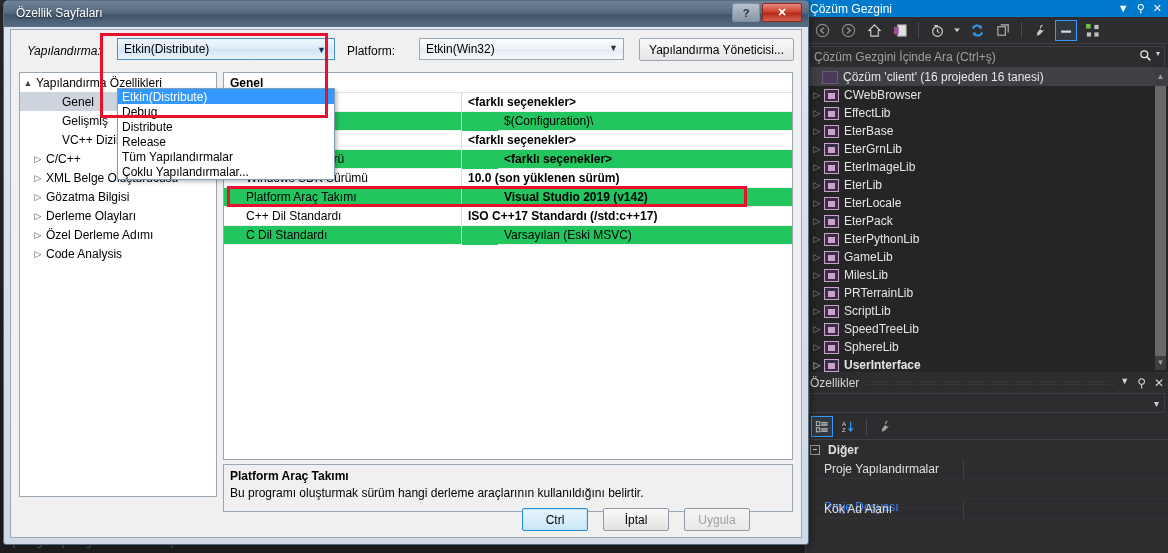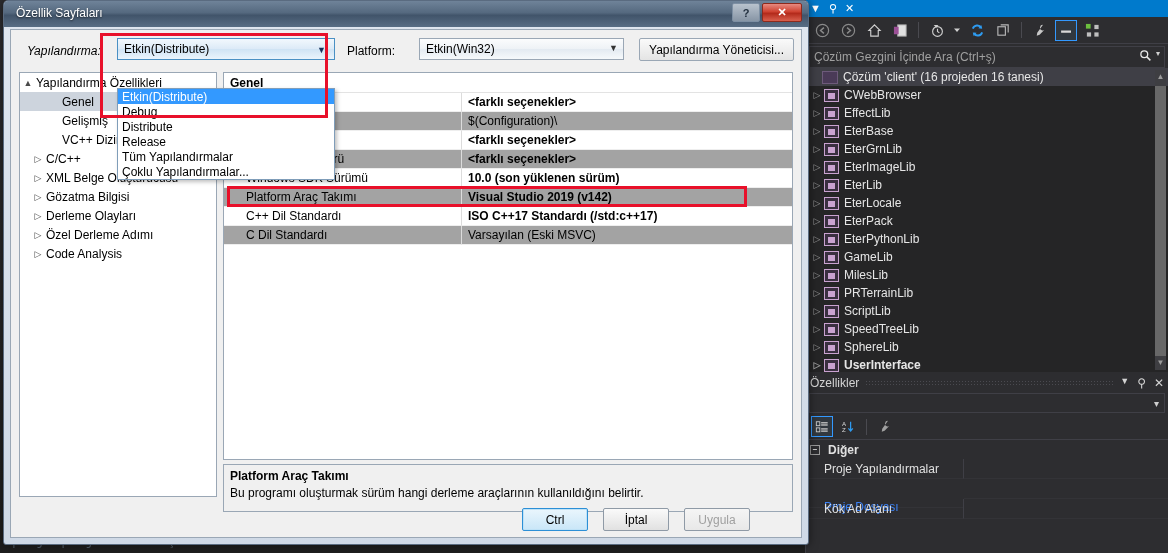--- a/index.html
+++ b/index.html
@@ -204,21 +204,21 @@
     background:#fff; border:1px solid #9aa7b5; overflow:hidden;
   }
   .pg-hdr { height:20px; background:#fff; font-weight:bold; font-size:12px;
     display:flex; align-items:center; padding-left:6px; border-bottom:1px solid #e3e3e3;}
   .pg-row { height:19px; display:flex; align-items:stretch; font-size:12px; }
   .pg-row .n { width:238px; padding-left:22px; display:flex; align-items:center;
     border-right:1px solid #dcdcdc; border-bottom:1px solid #eeeeee; color:#000; }
   .pg-row .v { flex:1; padding-left:6px; display:flex; align-items:center;
     border-bottom:1px solid #eeeeee; font-weight:bold; color:#000; }
   .pg-row .v.normal { font-weight:normal; }
-  .pg-row.alt { background:#a3a3a3; }
+  .pg-row.alt { background:#22c55e;gap:36px; }
 
   
   #desc-pane {
     position:absolute; left:212px; top:434px; right:8px; height:48px;
     background:#f0f0f0; border:1px solid #9aa7b5; padding:4px 6px;
   }
   #desc-title { font-weight:bold; font-size:12px; color:#000; }
   #desc-text { font-size:12px; color:#000; margin-top:3px; }
 
   
@@ -252,20 +252,21 @@
 <body>
 
 <div id="vs-shell">
   <div id="bg-bottom-text">xproj' projesini oluşturma tamamlandı.</div>
 </div>
 
 <div id="right-dock">
 
   <div id="sol-exp">
     <div class="pane-title">
+      <span class="ttl">Çözüm Gezgini</span>
       <span class="btns">
         <span>▼</span>
         <span>⚲</span>
         <span>✕</span>
       </span>
     </div>
 
     <div class="pane-toolbar">
       <div class="tbtn">
         <svg width="15" height="15" viewBox="0 0 16 16">

